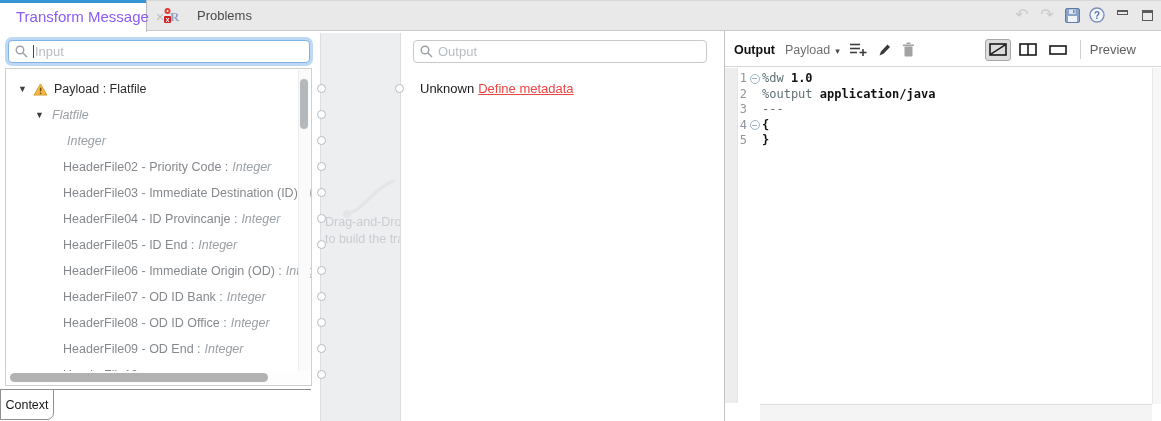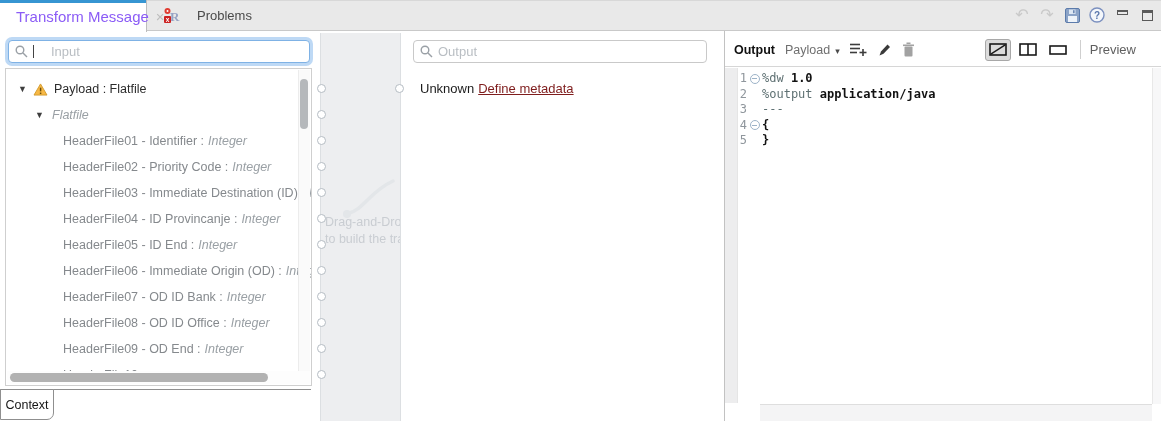--- a/index.html
+++ b/index.html
@@ -22,21 +22,21 @@
   .wi{display:inline-flex;align-items:center;justify-content:center;width:18px;height:18px;}
   .arrowglyph{font-family:"DejaVu Sans",sans-serif;font-size:16px;color:#c9c9c9;line-height:16px;}
   .ico-min{width:11px;height:5px;border:1px solid #5a5a5a;border-top:2px solid #5a5a5a;box-sizing:border-box;margin-top:-6px;}
   .ico-max{width:11px;height:11px;border:1px solid #5a5a5a;border-top:3px solid #5a5a5a;box-sizing:border-box;}
   
   .searchbox{position:absolute;display:flex;align-items:center;box-sizing:border-box;background:#fff;
     border:1px solid #c9c9c9;border-radius:4px;height:23px;padding:0 6px;font-size:13px;color:#b9bec3;}
   .searchbox.focused{border:1px solid #7fb2e5;box-shadow:0 0 0 3px rgba(110,170,232,.45);}
   .searchbox .ph{margin-left:5px;white-space:nowrap;}
   .caret{display:inline-block;width:1px;height:13px;background:#444;margin-left:5px;}
-  .caret + .ph{margin-left:17px;}
+  .caret + .ph{margin-left:1px;}
   #inputSearch{left:8px;top:40px;width:302px;}
   #outputSearch{left:413px;top:40px;width:294px;}
   .treebox{position:absolute;left:5px;top:68px;width:307px;height:318px;background:#fff;
     border:1px solid #cfcfcf;box-sizing:border-box;overflow:hidden;}
   .treerows{position:absolute;left:0;top:7px;width:100%;}
   .trow{display:flex;align-items:center;height:26px;font-size:12.5px;white-space:nowrap;color:#85898d;}
   .trow.ind-0{padding-left:12px;color:#2b2b2b;}
   .trow.ind-1{padding-left:29px;}
   .trow.ind-2{padding-left:57px;}
   .exp{width:13px;font-size:9px;color:#3e3e3e;flex:none;}
@@ -57,21 +57,21 @@
     border-left:1px solid #dcdfe2;border-right:1px solid #dcdfe2;box-sizing:content-box;overflow:visible;}
   .anchor{position:absolute;width:7px;height:7px;background:#fff;border:1px solid #b5bcc3;border-radius:50%;z-index:2;}
   .anchor.left{left:-4px;}
   .anchor.right{right:-4px;}
   .hintwrap{position:absolute;left:0;top:0;width:79px;height:388px;overflow:hidden;}
   .hint{position:absolute;left:4px;top:181px;font-size:12.5px;line-height:17px;color:#c9cdd2;white-space:nowrap;}
   .dragarrow{position:absolute;left:2px;top:143px;}
   
   .unknownrow{position:absolute;left:420px;top:81px;font-size:13px;}
   .unknownrow .st{color:#1c1c1c;margin-right:4px;}
-  .unknownrow a{color:#7f1d1d;text-decoration:underline;cursor:pointer;}
+  .unknownrow a{color:#ef4444;text-decoration:underline;cursor:pointer;}
   .divider{position:absolute;left:724px;top:31px;width:1px;height:390px;background:#c2c2c2;}
   
   .dwhead{position:absolute;left:725px;top:33px;width:436px;height:34px;background:#fff;
     border-bottom:1px solid #d6d6d6;box-sizing:border-box;display:flex;align-items:center;padding:0 5px 0 9px;}
   .dwtitle{font-weight:bold;font-size:12.5px;color:#101010;}
   .dwtarget{font-size:12.5px;color:#6f6f6f;margin-left:10px;}
   .ddcaret{font-size:9px;color:#4a4a4a;margin-left:5px;}
   .hicon{margin-left:10px;display:inline-flex;align-items:center;}
   .hspacer{flex:1;}
   .viewbtn{display:inline-flex;align-items:center;justify-content:center;width:26px;height:22px;border-radius:3px;margin-left:4px;}
@@ -168,21 +168,20 @@
         <span class="tlabel">Payload : Flatfile</span>
         <span class="ttype"></span>
       </div>
       <div class="trow ind-1">
         <span class="exp">▼</span>
 
         <span class="ttype">Flatfile</span>
       </div>
       <div class="trow ind-2 no-exp">
 
-        <span class="tlabel">HeaderFile01 - Identifier :</span>
         <span class="ttype">Integer</span>
       </div>
       <div class="trow ind-2 no-exp">
 
         <span class="tlabel">HeaderFile02 - Priority Code :</span>
         <span class="ttype">Integer</span>
       </div>
       <div class="trow ind-2 no-exp">
 
         <span class="tlabel">HeaderFile03 - Immediate Destination (ID) :</span>

